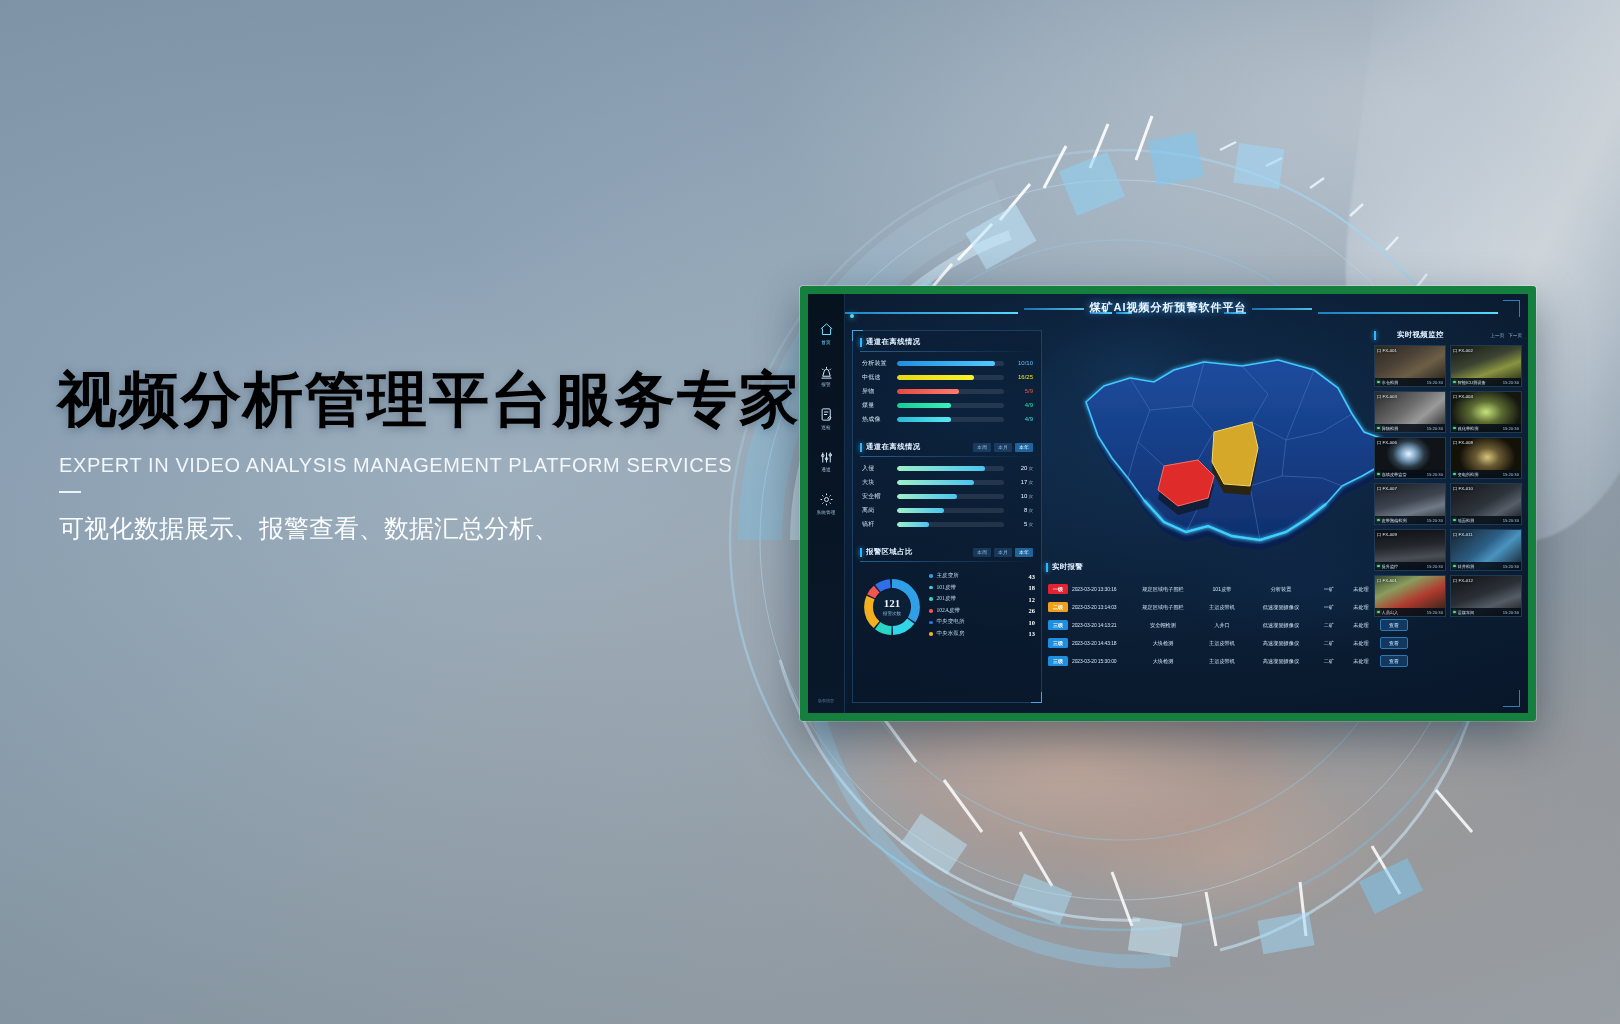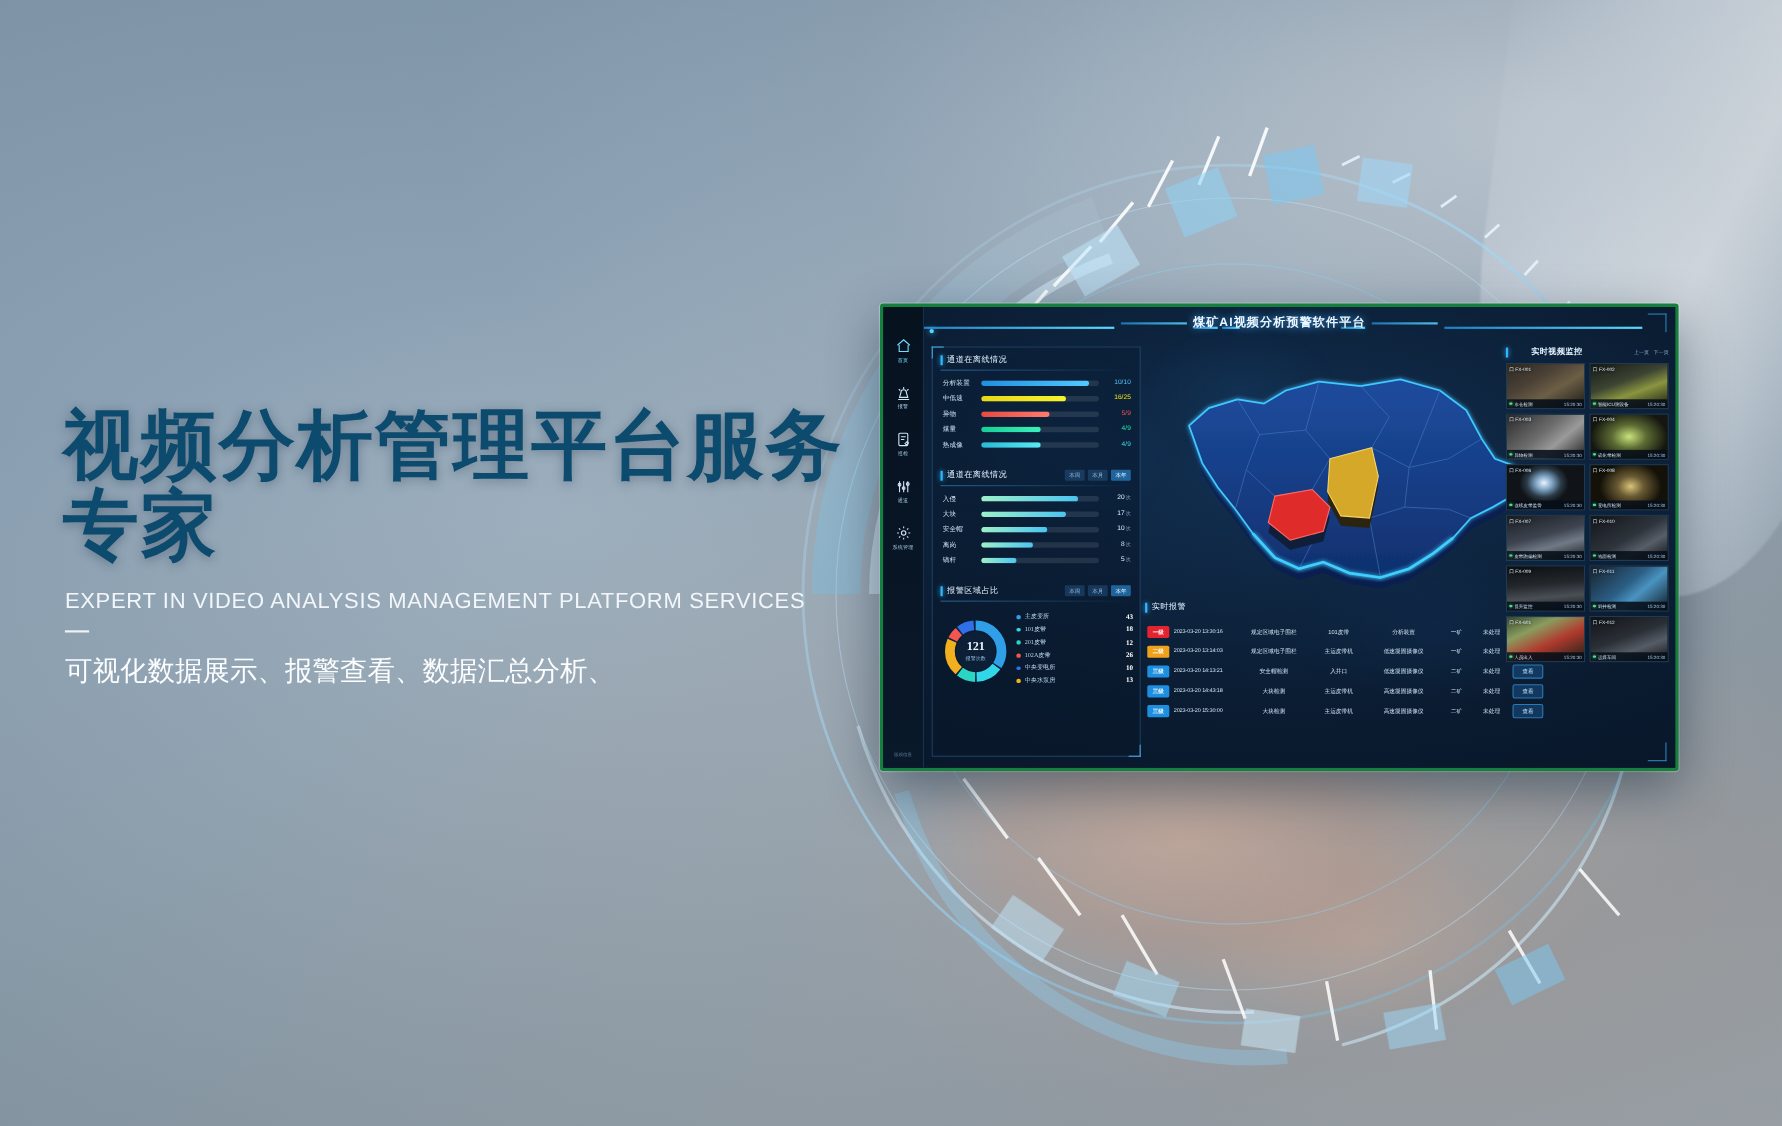--- a/index.html
+++ b/index.html
@@ -24,29 +24,29 @@
     background:linear-gradient(110deg, rgba(226,234,242,0.0) 0%, rgba(228,236,244,0.85) 28%, rgba(246,250,253,0.95) 55%, rgba(205,218,230,0.6) 85%, rgba(160,178,195,0.1) 100%);
     transform:rotate(7deg);border-radius:0 0 40% 55%;filter:blur(1px);}
   .bg-vign{position:absolute;inset:0;background:radial-gradient(75% 60% at 30% 45%, rgba(255,255,255,0.10), rgba(20,40,60,0.18) 100%);}
 
   
   .deco{position:absolute;left:700px;top:20px;width:900px;height:1000px;pointer-events:none;}
   .deco svg{width:100%;height:100%;display:block;}
 
   
   .hero{position:absolute;left:57px;top:368px;width:760px;color:#fff;}
-  .hero h1{margin:0;font-size:69px;line-height:1.06;font-weight:bold;letter-spacing:2px;
-    color:#0c4a6e;text-shadow:0 2px 10px rgba(20,40,60,.35);}
+  .hero h1{margin:0;font-size:60px;line-height:1.06;font-weight:bold;letter-spacing:2px;
+    color:#000000;text-shadow:0 2px 10px rgba(20,40,60,.35);}
   .hero .en{margin:22px 0 0 2px;font-size:20px;letter-spacing:.6px;color:#f2f6fa;font-weight:300;}
   .hero .dash{display:block;width:22px;height:2px;background:#eef3f7;margin:14px 0 12px 2px;}
   .hero .cn{margin:0 0 0 2px;font-size:25px;line-height:1.85;color:#fbfdff;font-weight:300;}
 
   
-  .monitor{position:absolute;left:800px;top:276px;width:720px;height:419px;
-    background:#0a1422;border:3px solid #15803d;border-radius:3px;
+  .monitor{position:absolute;left:800px;top:286px;width:720px;height:419px;
+    background:#0a1422;border:8px solid #15803d;border-radius:3px;
     box-shadow:0 16px 46px rgba(10,30,50,.45), 0 0 0 1px rgba(255,255,255,.35);
     overflow:hidden;}
   .screen{position:absolute;inset:0;background:
       radial-gradient(130% 110% at 50% 35%, #123052 0%, #0b1d33 45%, #060f1d 100%);
     overflow:hidden;}
   .screen:before{content:"";position:absolute;inset:0;opacity:.35;
     background:
       radial-gradient(22% 30% at 22% 30%, rgba(30,90,150,.55), transparent 70%),
       radial-gradient(28% 24% at 70% 70%, rgba(25,70,125,.45), transparent 70%),
       radial-gradient(18% 20% at 45% 18%, rgba(40,110,170,.35), transparent 70%);}
@@ -82,21 +82,21 @@
   
   .lpanel{position:absolute;left:44px;top:36px;width:188px;bottom:10px;
     background:linear-gradient(180deg, rgba(10,30,54,.72), rgba(8,22,40,.62));
     border:1px solid rgba(58,128,190,.35);}
   .lpanel:before,.lpanel:after{content:"";position:absolute;width:10px;height:10px;border:1px solid #45a7e0;}
   .lpanel:before{left:-1px;top:-1px;border-width:1px 0 0 1px;}
   .lpanel:after{right:-1px;bottom:-1px;border-width:0 1px 1px 0;}
 
   .ptitle{display:flex;align-items:center;gap:4px;padding:6px 8px 4px 7px;}
   .ptitle .bar{width:2px;height:9px;background:#31b7ff;box-shadow:0 0 5px #31b7ff;}
-  .ptitle .tx{font-size:7.4px;color:#dff0ff;font-weight:normal;letter-spacing:.4px;}
+  .ptitle .tx{font-size:7.4px;color:#dff0ff;font-weight:bold;letter-spacing:.4px;}
   .ptitle .tabs{margin-left:auto;display:flex;gap:3px;}
   .ptitle .tab{font-size:5px;color:#8fb8d6;background:rgba(40,90,140,.45);padding:1.5px 4px;border-radius:1px;}
   .ptitle .tab.on{color:#eaf7ff;background:rgba(40,130,200,.7);}
   .ptitle-line{height:1px;background:linear-gradient(90deg,rgba(60,150,220,.55),rgba(60,150,220,0));margin:0 7px 4px;}
 
   .row{display:flex;align-items:center;padding:2.5px 8px 2.5px 9px;gap:5px;}
   .row .nm{width:30px;font-size:6px;color:#cfe4f5;letter-spacing:.2px;flex:none;}
   .row .track{flex:1;height:5px;border-radius:3px;background:rgba(255,255,255,.10);overflow:hidden;position:relative;}
   .row .fill{position:absolute;left:0;top:0;bottom:0;border-radius:3px;}
   .row .val{width:24px;text-align:right;font-size:6px;flex:none;}

